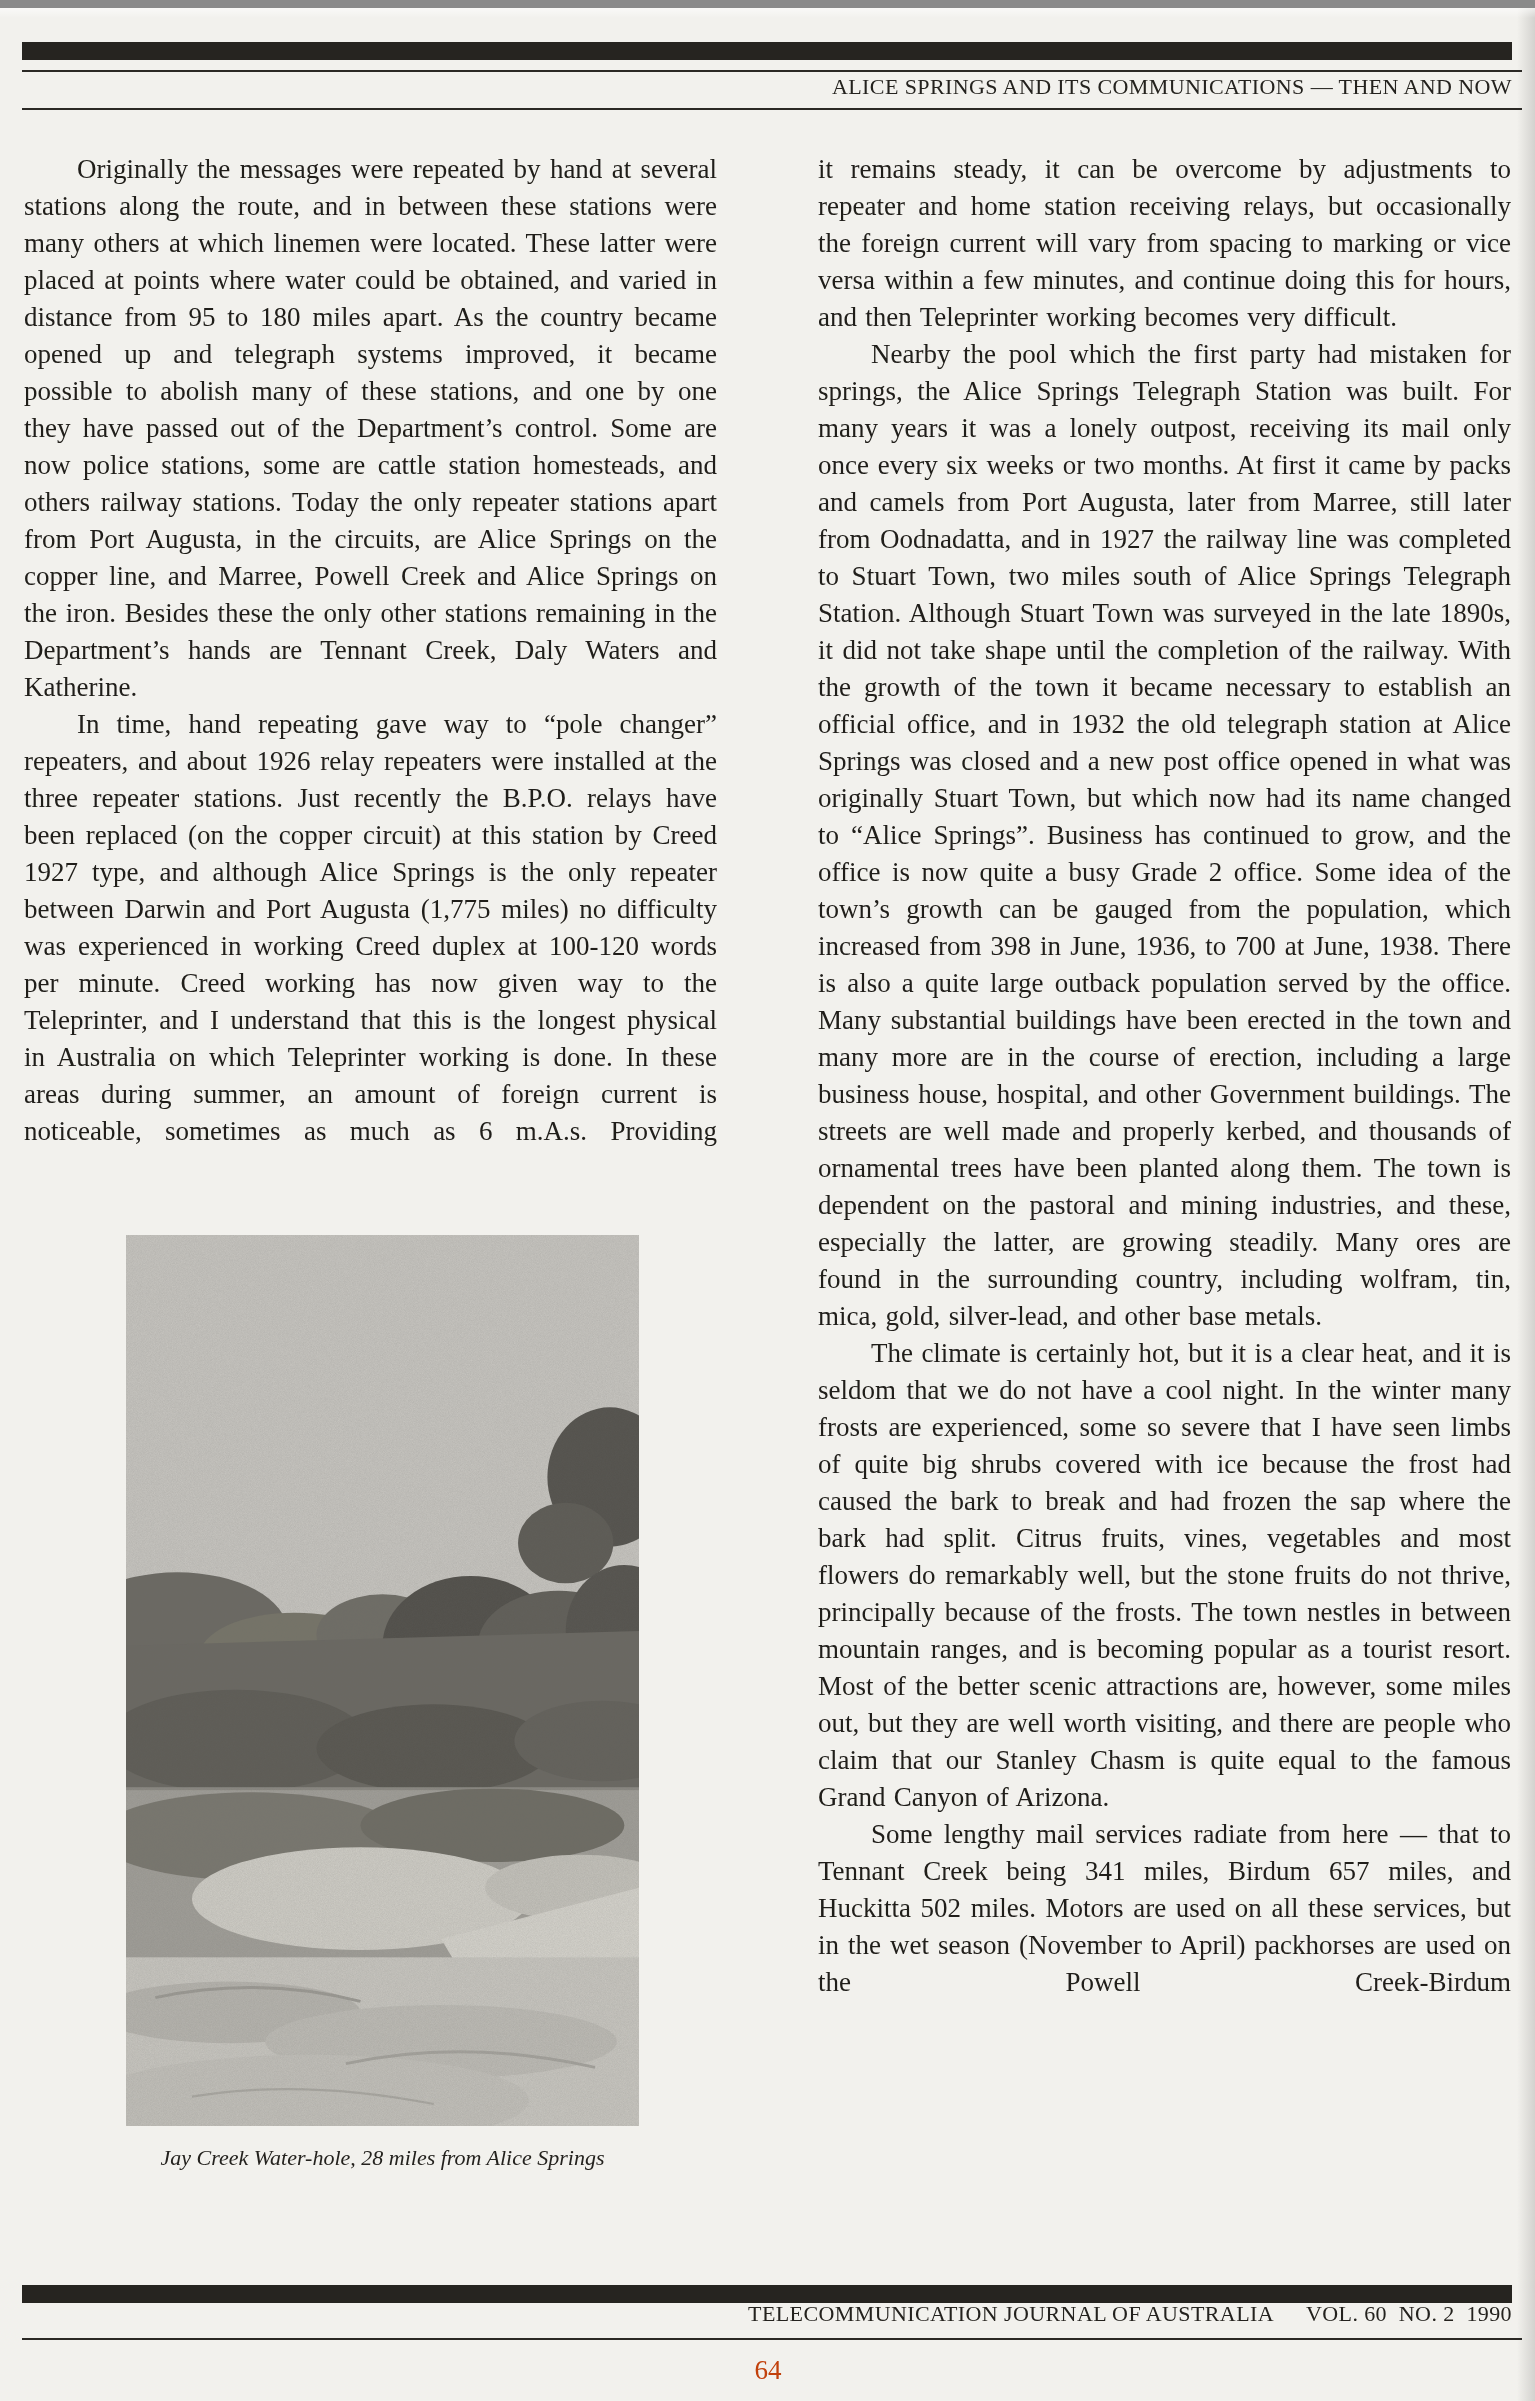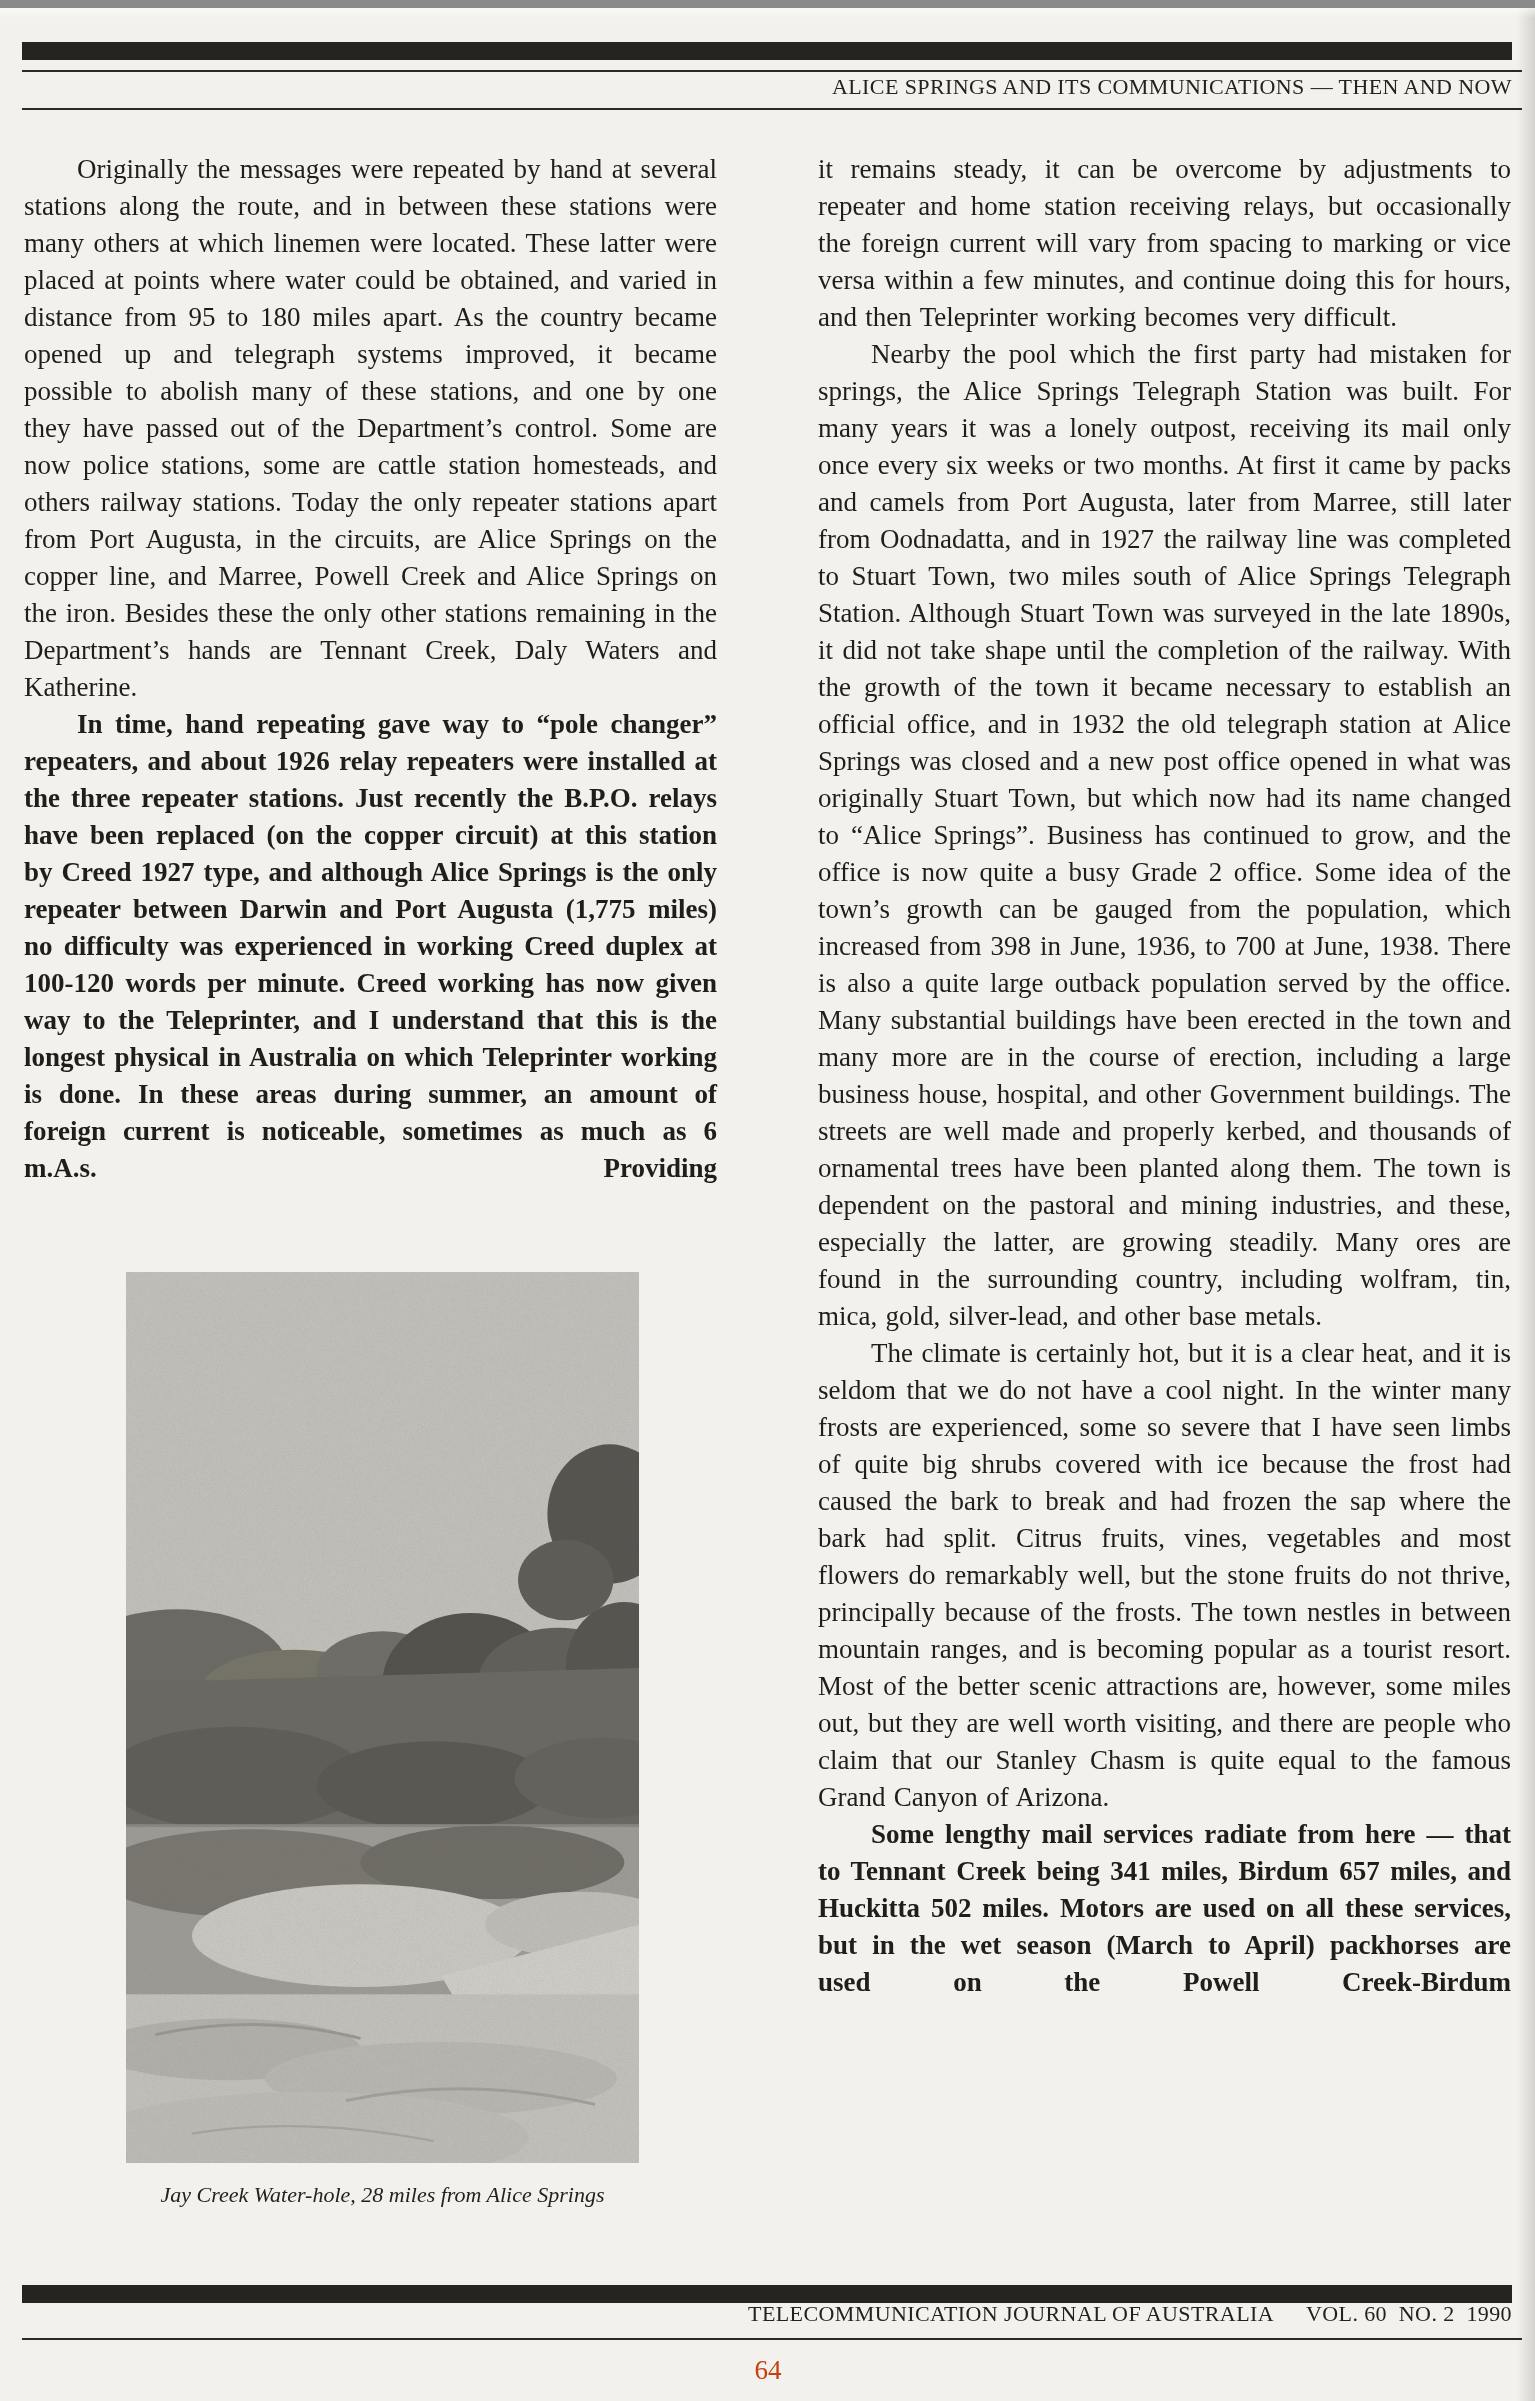--- a/index.html
+++ b/index.html
@@ -54,21 +54,21 @@
   .col{width:711px;}
   .col p{
     margin:0;
     font-size:27px;
     line-height:37px;
     text-align:justify;
     word-spacing:0.06em;
     color:#201e1a;
   }
   .col p.indent{text-indent:53px;}
-  .col p.jlast{text-align-last:justify;font-weight:bold;}
+  .col p.jlast{text-align-last:justify;}
 
   figure{
     margin:73px 0 0 90px;
     padding:12px;
     width:513px;
   }
   .photo{
     display:block;
     width:513px;height:891px;
   }
@@ -163,21 +163,21 @@
           <rect x="0" y="0" width="700" height="1215" filter="url(#grain)" opacity="0.22"></rect>
         </svg>
         <figcaption>Jay Creek Water-hole, 28 miles from Alice Springs</figcaption>
       </figure>
     </section>
 
     <section class="col">
       <p>it remains steady, it can be overcome by adjustments to repeater and home station receiving relays, but occasionally the foreign current will vary from spacing to marking or vice versa within a few minutes, and continue doing this for hours, and then Teleprinter working becomes very difficult.</p>
       <p class="indent">Nearby the pool which the first party had mistaken for springs, the Alice Springs Telegraph Station was built. For many years it was a lonely outpost, receiving its mail only once every six weeks or two months. At first it came by packs and camels from Port Augusta, later from Marree, still later from Oodnadatta, and in 1927 the railway line was completed to Stuart Town, two miles south of Alice Springs Telegraph Station. Although Stuart Town was surveyed in the late 1890s, it did not take shape until the completion of the railway. With the growth of the town it became necessary to establish an official office, and in 1932 the old telegraph station at Alice Springs was closed and a new post office opened in what was originally Stuart Town, but which now had its name changed to “Alice Springs”. Business has continued to grow, and the office is now quite a busy Grade 2 office. Some idea of the town’s growth can be gauged from the population, which increased from 398 in June, 1936, to 700 at June, 1938. There is also a quite large outback population served by the office. Many substantial buildings have been erected in the town and many more are in the course of erection, including a large business house, hospital, and other Government buildings. The streets are well made and properly kerbed, and thousands of ornamental trees have been planted along them. The town is dependent on the pastoral and mining industries, and these, especially the latter, are growing steadily. Many ores are found in the surrounding country, including wolfram, tin, mica, gold, silver-lead, and other base metals.</p>
       <p class="indent">The climate is certainly hot, but it is a clear heat, and it is seldom that we do not have a cool night. In the winter many frosts are experienced, some so severe that I have seen limbs of quite big shrubs covered with ice because the frost had caused the bark to break and had frozen the sap where the bark had split. Citrus fruits, vines, vegetables and most flowers do remarkably well, but the stone fruits do not thrive, principally because of the frosts. The town nestles in between mountain ranges, and is becoming popular as a tourist resort. Most of the better scenic attractions are, however, some miles out, but they are well worth visiting, and there are people who claim that our Stanley Chasm is quite equal to the famous Grand Canyon of Arizona.</p>
-      <p class="indent jlast">Some lengthy mail services radiate from here — that to Tennant Creek being 341 miles, Birdum 657 miles, and Huckitta 502 miles. Motors are used on all these services, but in the wet season (March to April) packhorses are used on the Powell Creek-Birdum</p>
+      <p class="indent jlast">Some lengthy mail services radiate from here — that to Tennant Creek being 341 miles, Birdum 657 miles, and Huckitta 502 miles. Motors are used on all these services, but in the wet season (November to April) packhorses are used on the Powell Creek-Birdum</p>
     </section>
   </main>
 
   <div class="rule-thick bottom"></div>
   <div class="journal-line">
     <span>TELECOMMUNICATION JOURNAL OF AUSTRALIA</span>
     <span class="issue">VOL. 60  NO. 2  1990</span>
   </div>
   <div class="rule-thin bottom"></div>
   <div class="page-number">64</div>

